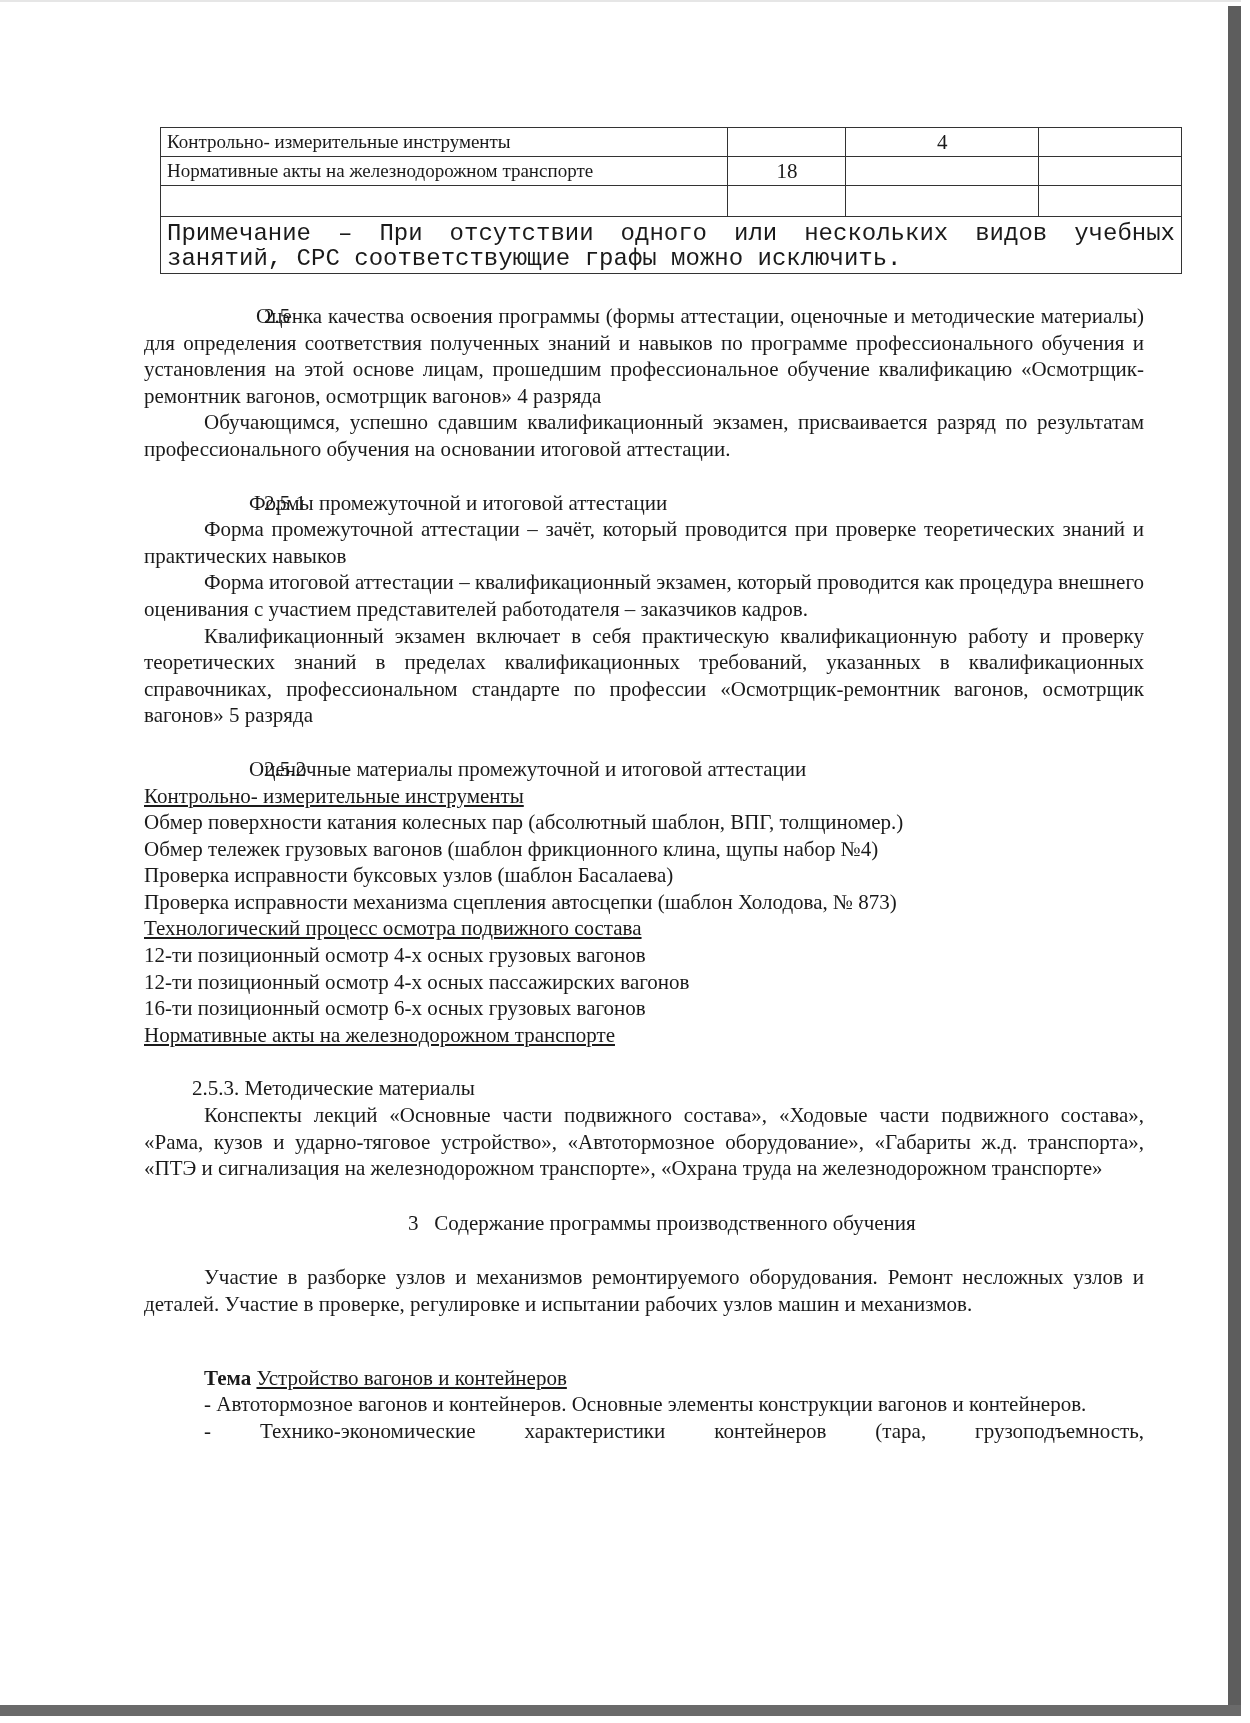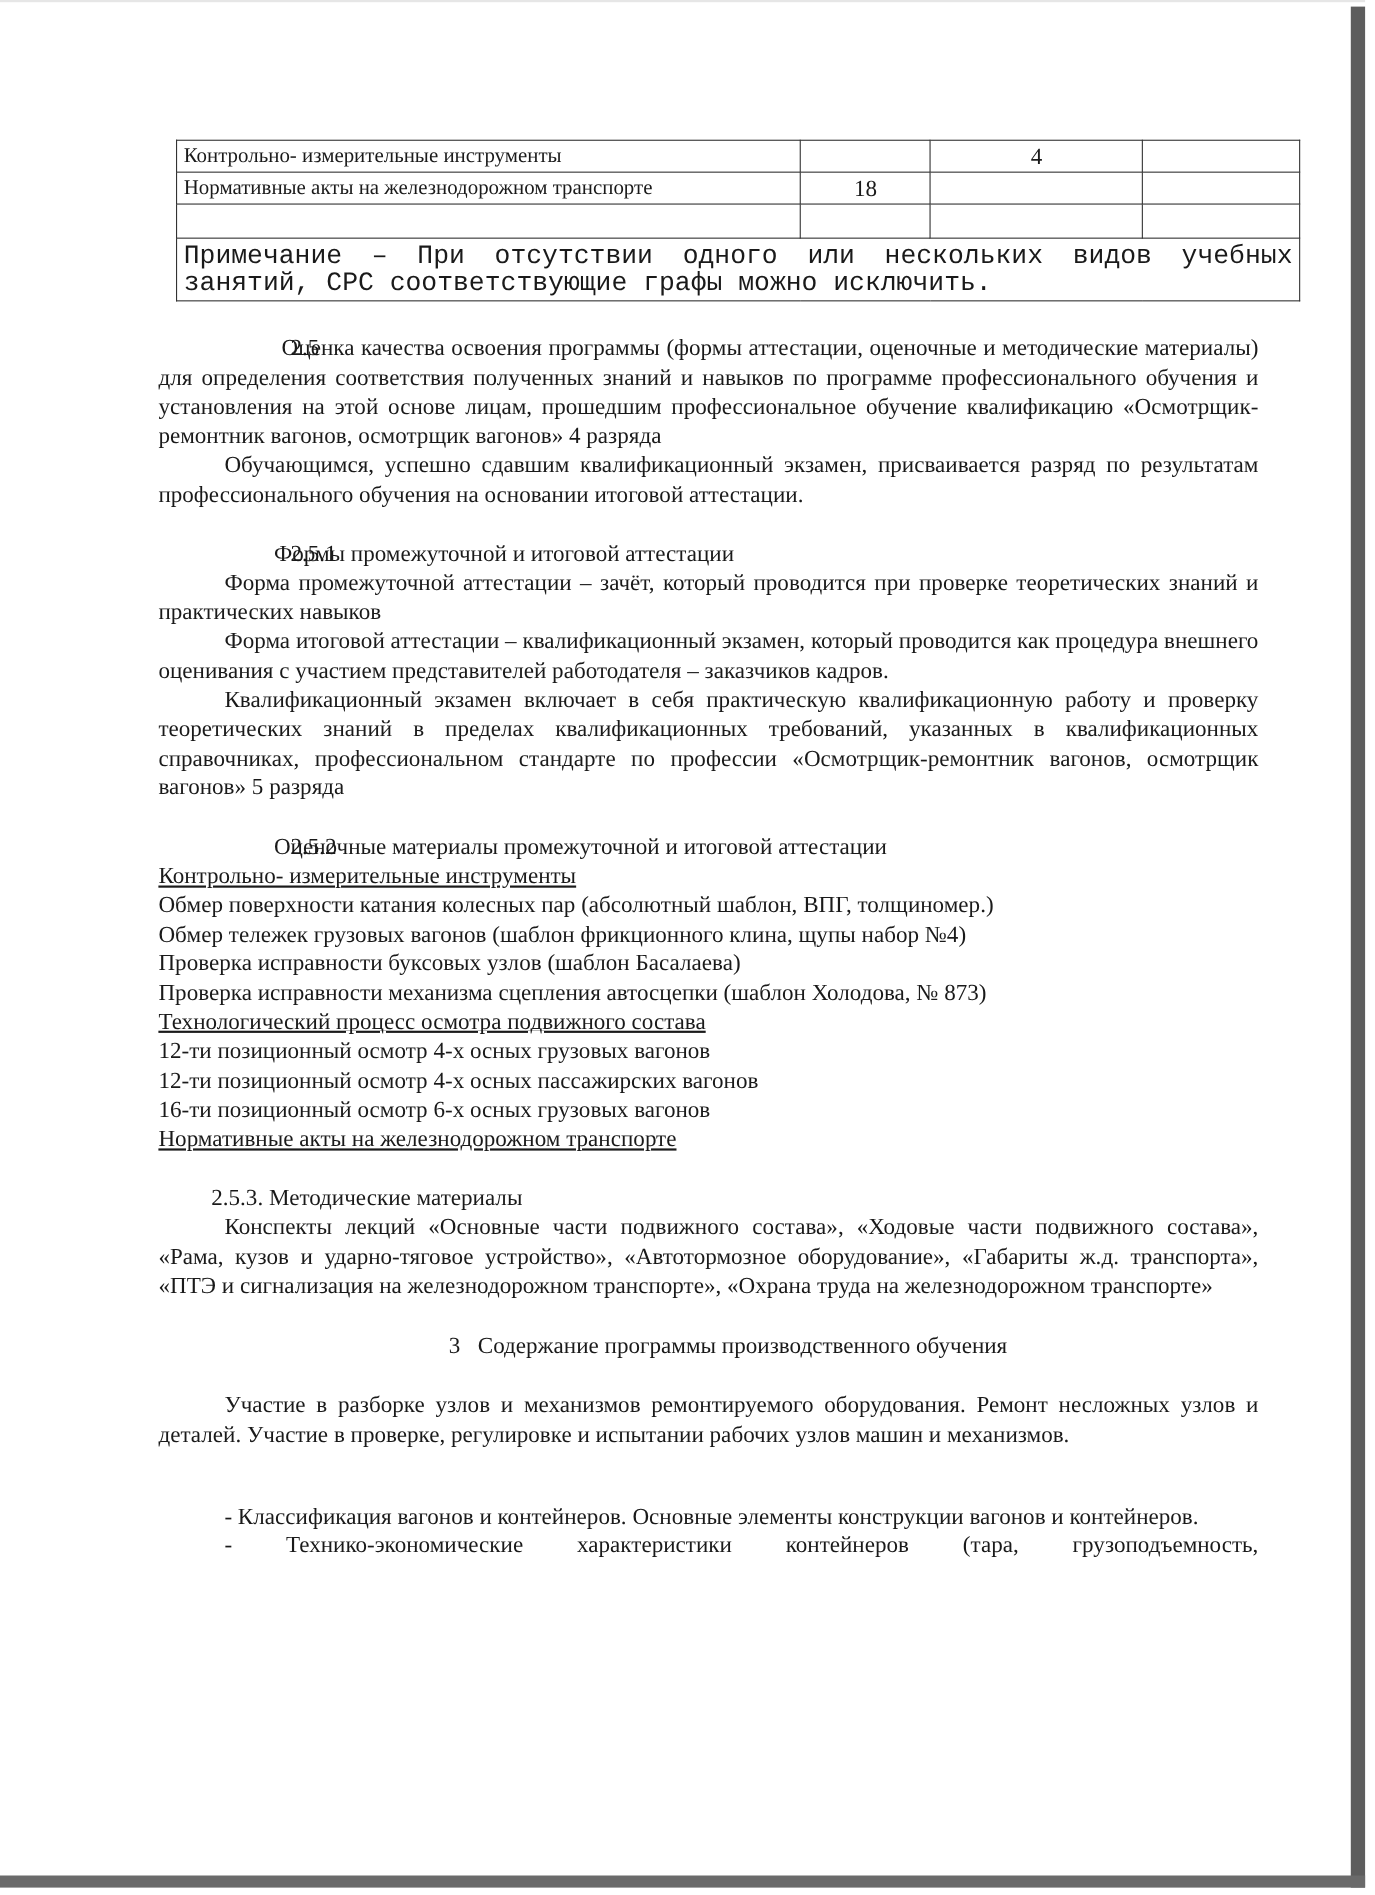--- a/index.html
+++ b/index.html
@@ -131,16 +131,17 @@
 
   <p class="heading3"><span class="n">3</span><span>Содержание программы производственного обучения</span></p>
 
   <div class="gap2"></div>
 
   <p class="ind">Участие в разборке  узлов и механизмов ремонтируемого оборудования. Ремонт несложных узлов и деталей. Участие в проверке, регулировке и испытании рабочих узлов машин и механизмов.</p>
 
   <div class="gap"></div>
   <div style="height:20px"></div>
 
-  <p class="ind">- Классификация вагонов и контейнеров. Основные элементы конструкции вагонов и контейнеров.</p>
+  <p class="ind left"><b>Тема</b> <span class="u">Устройство вагонов и контейнеров</span></p>
+  <p class="ind">- Автотормозное вагонов и контейнеров. Основные элементы конструкции вагонов и контейнеров.</p>
   <p class="ind jl">- Технико-экономические характеристики контейнеров (тара, грузоподъемность,</p>
 
 </div>
 
 </body></html>

